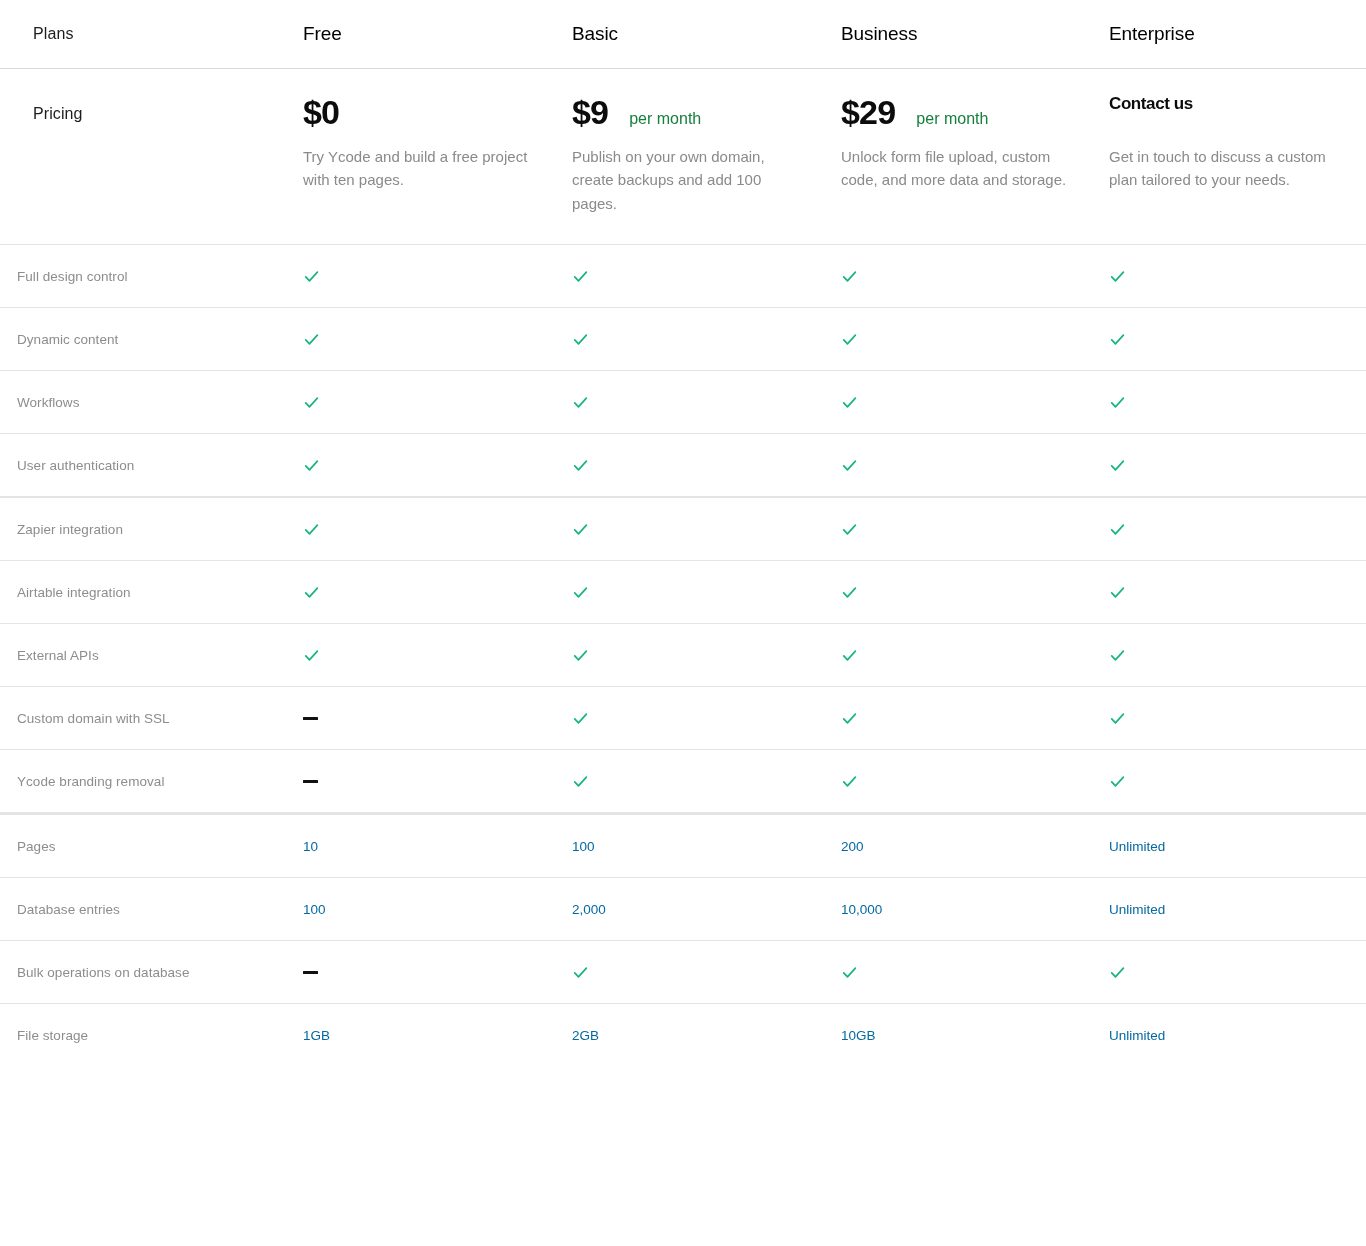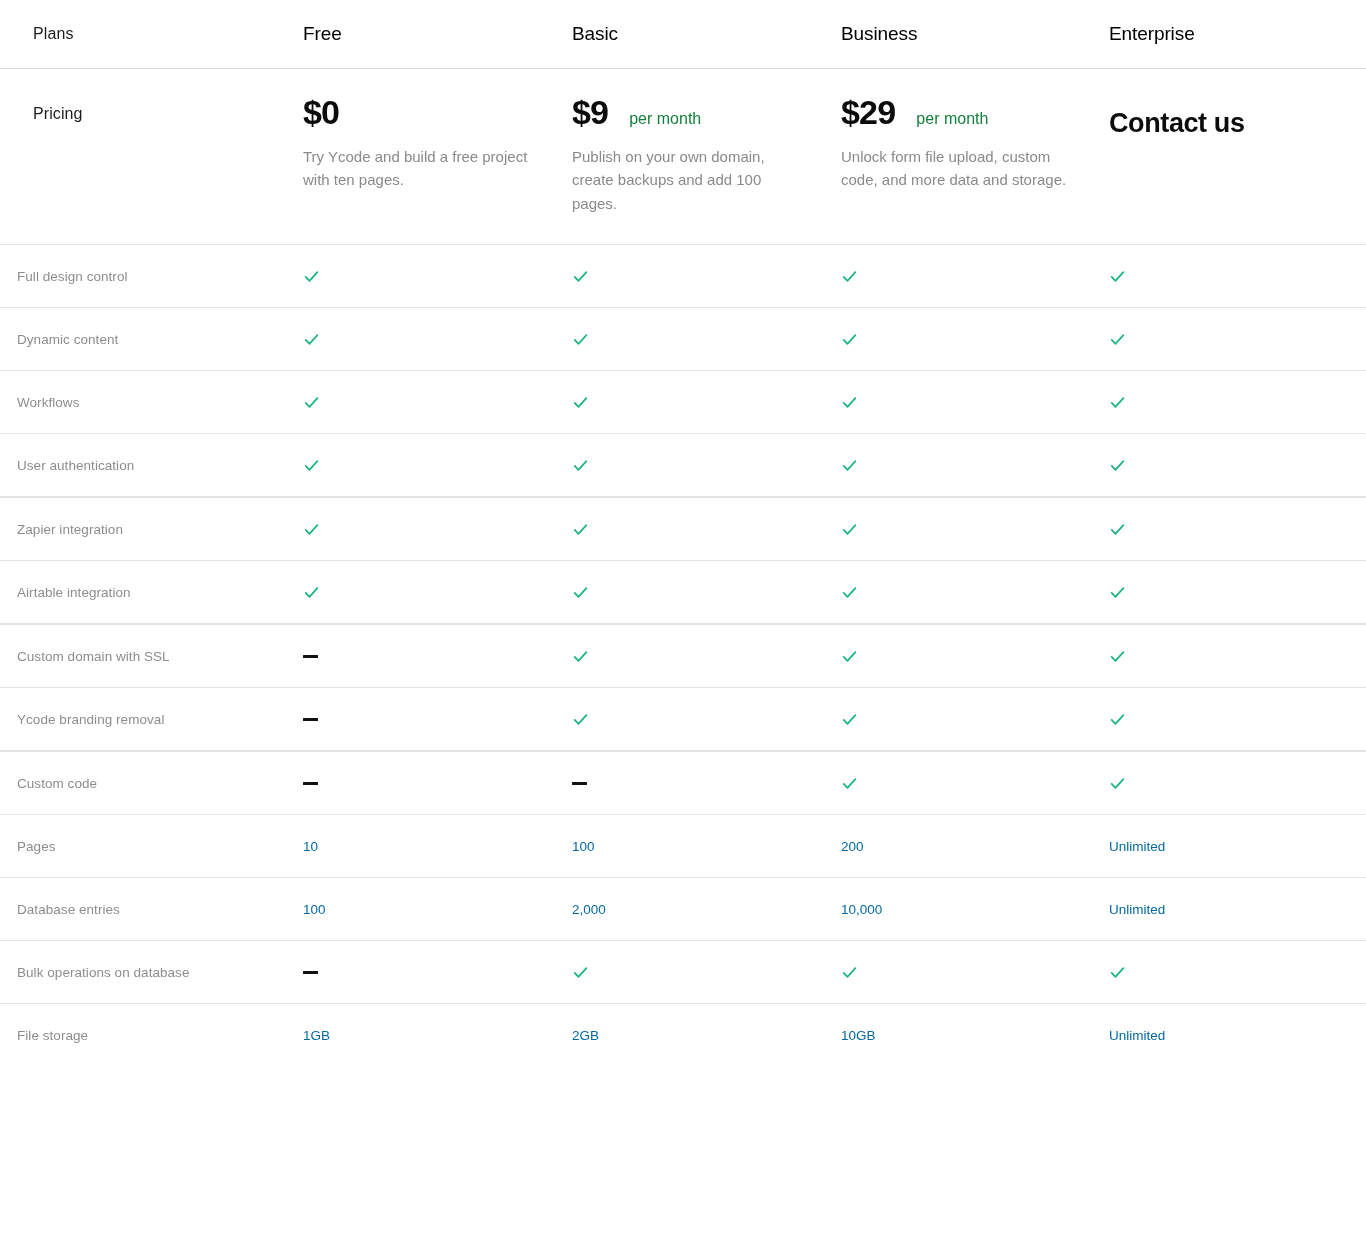--- a/index.html
+++ b/index.html
@@ -72,23 +72,22 @@
     min-height: 44px;
   }
   .price-amount {
     font-size: 34px;
     font-weight: bold;
     color: #0c0c0c;
     letter-spacing: -.8px;
     line-height: 1.05;
   }
   .price-amount.contact {
-    font-size: 27px;
+    font-size: 17px;
     letter-spacing: -.4px;
-    margin-top: 14px;
   }
   .price-period {
     font-size: 16px;
     color: #15803d;
     margin-left: 12px;
   }
   .price-desc {
     margin-top: 6px;
     font-size: 15px;
     line-height: 1.55;
@@ -169,20 +168,21 @@
         <span class="price-period">per month</span>
       </div>
       <div class="price-desc">Unlock form file upload, custom code, and more data and storage.</div>
     </div>
 
     <div class="price-cell">
       <div class="price-line">
         <span class="price-amount contact">Contact us</span>
         <span class="price-period"></span>
       </div>
+      <div class="price-desc">Get in touch to discuss a custom plan tailored to your needs.</div>
     </div>
   </div>
 
   <div id="feature-rows">
       <div class="divider"></div>
       <div class="row feat-row">
         <div class="feat-label">Full design control</div>
         <div class="feat-cell">
           <svg viewBox="0 0 20 20" class="check-icon">
             <path d="M3.2 10.4 L7.6 15.1 L16.9 4.9" fill="none" stroke="#17b481" stroke-width="2" stroke-linecap="round" stroke-linejoin="round"></path>
@@ -319,20 +319,43 @@
             <path d="M3.2 10.4 L7.6 15.1 L16.9 4.9" fill="none" stroke="#17b481" stroke-width="2" stroke-linecap="round" stroke-linejoin="round"></path>
           </svg>
         </div>
         <div class="feat-cell">
           <svg viewBox="0 0 20 20" class="check-icon">
             <path d="M3.2 10.4 L7.6 15.1 L16.9 4.9" fill="none" stroke="#17b481" stroke-width="2" stroke-linecap="round" stroke-linejoin="round"></path>
           </svg>
         </div>
       </div>
       <div class="divider"></div>
+      <div class="row feat-row">
+        <div class="feat-label">External APIs</div>
+        <div class="feat-cell">
+          <svg viewBox="0 0 20 20" class="check-icon">
+            <path d="M3.2 10.4 L7.6 15.1 L16.9 4.9" fill="none" stroke="#17b481" stroke-width="2" stroke-linecap="round" stroke-linejoin="round"></path>
+          </svg>
+        </div>
+        <div class="feat-cell">
+          <svg viewBox="0 0 20 20" class="check-icon">
+            <path d="M3.2 10.4 L7.6 15.1 L16.9 4.9" fill="none" stroke="#17b481" stroke-width="2" stroke-linecap="round" stroke-linejoin="round"></path>
+          </svg>
+        </div>
+        <div class="feat-cell">
+          <svg viewBox="0 0 20 20" class="check-icon">
+            <path d="M3.2 10.4 L7.6 15.1 L16.9 4.9" fill="none" stroke="#17b481" stroke-width="2" stroke-linecap="round" stroke-linejoin="round"></path>
+          </svg>
+        </div>
+        <div class="feat-cell">
+          <svg viewBox="0 0 20 20" class="check-icon">
+            <path d="M3.2 10.4 L7.6 15.1 L16.9 4.9" fill="none" stroke="#17b481" stroke-width="2" stroke-linecap="round" stroke-linejoin="round"></path>
+          </svg>
+        </div>
+      </div>
       <div class="divider"></div>
       <div class="row feat-row">
         <div class="feat-label">Custom domain with SSL</div>
         <div class="feat-cell">
           <span class="dash-icon" style="background: rgb(17, 17, 17);"></span>
         </div>
         <div class="feat-cell">
           <svg viewBox="0 0 20 20" class="check-icon">
             <path d="M3.2 10.4 L7.6 15.1 L16.9 4.9" fill="none" stroke="#17b481" stroke-width="2" stroke-linecap="round" stroke-linejoin="round"></path>
           </svg>
@@ -365,104 +388,85 @@
           </svg>
         </div>
         <div class="feat-cell">
           <svg viewBox="0 0 20 20" class="check-icon">
             <path d="M3.2 10.4 L7.6 15.1 L16.9 4.9" fill="none" stroke="#17b481" stroke-width="2" stroke-linecap="round" stroke-linejoin="round"></path>
           </svg>
         </div>
       </div>
       <div class="divider"></div>
       <div class="divider"></div>
-      <div class="row feat-row">
-        <div class="feat-label">Custom code</div>
+      <div class="divider"></div>
+      <div class="row feat-row">
+        <div class="feat-label">Pages</div>
+        <div class="feat-cell">
+          <span class="feat-text">10</span>
+        </div>
+        <div class="feat-cell">
+          <span class="feat-text">100</span>
+        </div>
+        <div class="feat-cell">
+          <span class="feat-text">200</span>
+        </div>
+        <div class="feat-cell">
+          <span class="feat-text">Unlimited</span>
+        </div>
+      </div>
+      <div class="divider"></div>
+      <div class="row feat-row">
+        <div class="feat-label">Database entries</div>
+        <div class="feat-cell">
+          <span class="feat-text">100</span>
+        </div>
+        <div class="feat-cell">
+          <span class="feat-text">2,000</span>
+        </div>
+        <div class="feat-cell">
+          <span class="feat-text">10,000</span>
+        </div>
+        <div class="feat-cell">
+          <span class="feat-text">Unlimited</span>
+        </div>
+      </div>
+      <div class="divider"></div>
+      <div class="row feat-row">
+        <div class="feat-label">Bulk operations on database</div>
         <div class="feat-cell">
           <span class="dash-icon" style="background: rgb(17, 17, 17);"></span>
         </div>
         <div class="feat-cell">
-          <span class="dash-icon" style="background: rgb(17, 17, 17);"></span>
-        </div>
-        <div class="feat-cell">
-          <svg viewBox="0 0 20 20" class="check-icon">
-            <path d="M3.2 10.4 L7.6 15.1 L16.9 4.9" fill="none" stroke="#17b481" stroke-width="2" stroke-linecap="round" stroke-linejoin="round"></path>
-          </svg>
-        </div>
-        <div class="feat-cell">
-          <svg viewBox="0 0 20 20" class="check-icon">
-            <path d="M3.2 10.4 L7.6 15.1 L16.9 4.9" fill="none" stroke="#17b481" stroke-width="2" stroke-linecap="round" stroke-linejoin="round"></path>
-          </svg>
-        </div>
-      </div>
-      <div class="divider"></div>
-      <div class="row feat-row">
-        <div class="feat-label">Pages</div>
-        <div class="feat-cell">
-          <span class="feat-text">10</span>
-        </div>
-        <div class="feat-cell">
-          <span class="feat-text">100</span>
-        </div>
-        <div class="feat-cell">
-          <span class="feat-text">200</span>
+          <svg viewBox="0 0 20 20" class="check-icon">
+            <path d="M3.2 10.4 L7.6 15.1 L16.9 4.9" fill="none" stroke="#17b481" stroke-width="2" stroke-linecap="round" stroke-linejoin="round"></path>
+          </svg>
+        </div>
+        <div class="feat-cell">
+          <svg viewBox="0 0 20 20" class="check-icon">
+            <path d="M3.2 10.4 L7.6 15.1 L16.9 4.9" fill="none" stroke="#17b481" stroke-width="2" stroke-linecap="round" stroke-linejoin="round"></path>
+          </svg>
+        </div>
+        <div class="feat-cell">
+          <svg viewBox="0 0 20 20" class="check-icon">
+            <path d="M3.2 10.4 L7.6 15.1 L16.9 4.9" fill="none" stroke="#17b481" stroke-width="2" stroke-linecap="round" stroke-linejoin="round"></path>
+          </svg>
+        </div>
+      </div>
+      <div class="divider"></div>
+      <div class="row feat-row">
+        <div class="feat-label">File storage</div>
+        <div class="feat-cell">
+          <span class="feat-text">1GB</span>
+        </div>
+        <div class="feat-cell">
+          <span class="feat-text">2GB</span>
+        </div>
+        <div class="feat-cell">
+          <span class="feat-text">10GB</span>
         </div>
         <div class="feat-cell">
           <span class="feat-text">Unlimited</span>
         </div>
       </div>
-      <div class="divider"></div>
-      <div class="row feat-row">
-        <div class="feat-label">Database entries</div>
-        <div class="feat-cell">
-          <span class="feat-text">100</span>
-        </div>
-        <div class="feat-cell">
-          <span class="feat-text">2,000</span>
-        </div>
-        <div class="feat-cell">
-          <span class="feat-text">10,000</span>
-        </div>
-        <div class="feat-cell">
-          <span class="feat-text">Unlimited</span>
-        </div>
-      </div>
-      <div class="divider"></div>
-      <div class="row feat-row">
-        <div class="feat-label">Bulk operations on database</div>
-        <div class="feat-cell">
-          <span class="dash-icon" style="background: rgb(17, 17, 17);"></span>
-        </div>
-        <div class="feat-cell">
-          <svg viewBox="0 0 20 20" class="check-icon">
-            <path d="M3.2 10.4 L7.6 15.1 L16.9 4.9" fill="none" stroke="#17b481" stroke-width="2" stroke-linecap="round" stroke-linejoin="round"></path>
-          </svg>
-        </div>
-        <div class="feat-cell">
-          <svg viewBox="0 0 20 20" class="check-icon">
-            <path d="M3.2 10.4 L7.6 15.1 L16.9 4.9" fill="none" stroke="#17b481" stroke-width="2" stroke-linecap="round" stroke-linejoin="round"></path>
-          </svg>
-        </div>
-        <div class="feat-cell">
-          <svg viewBox="0 0 20 20" class="check-icon">
-            <path d="M3.2 10.4 L7.6 15.1 L16.9 4.9" fill="none" stroke="#17b481" stroke-width="2" stroke-linecap="round" stroke-linejoin="round"></path>
-          </svg>
-        </div>
-      </div>
-      <div class="divider"></div>
-      <div class="row feat-row">
-        <div class="feat-label">File storage</div>
-        <div class="feat-cell">
-          <span class="feat-text">1GB</span>
-        </div>
-        <div class="feat-cell">
-          <span class="feat-text">2GB</span>
-        </div>
-        <div class="feat-cell">
-          <span class="feat-text">10GB</span>
-        </div>
-        <div class="feat-cell">
-          <span class="feat-text">Unlimited</span>
-        </div>
-      </div>
     </div>
 
 </div>
 
 </body></html>

